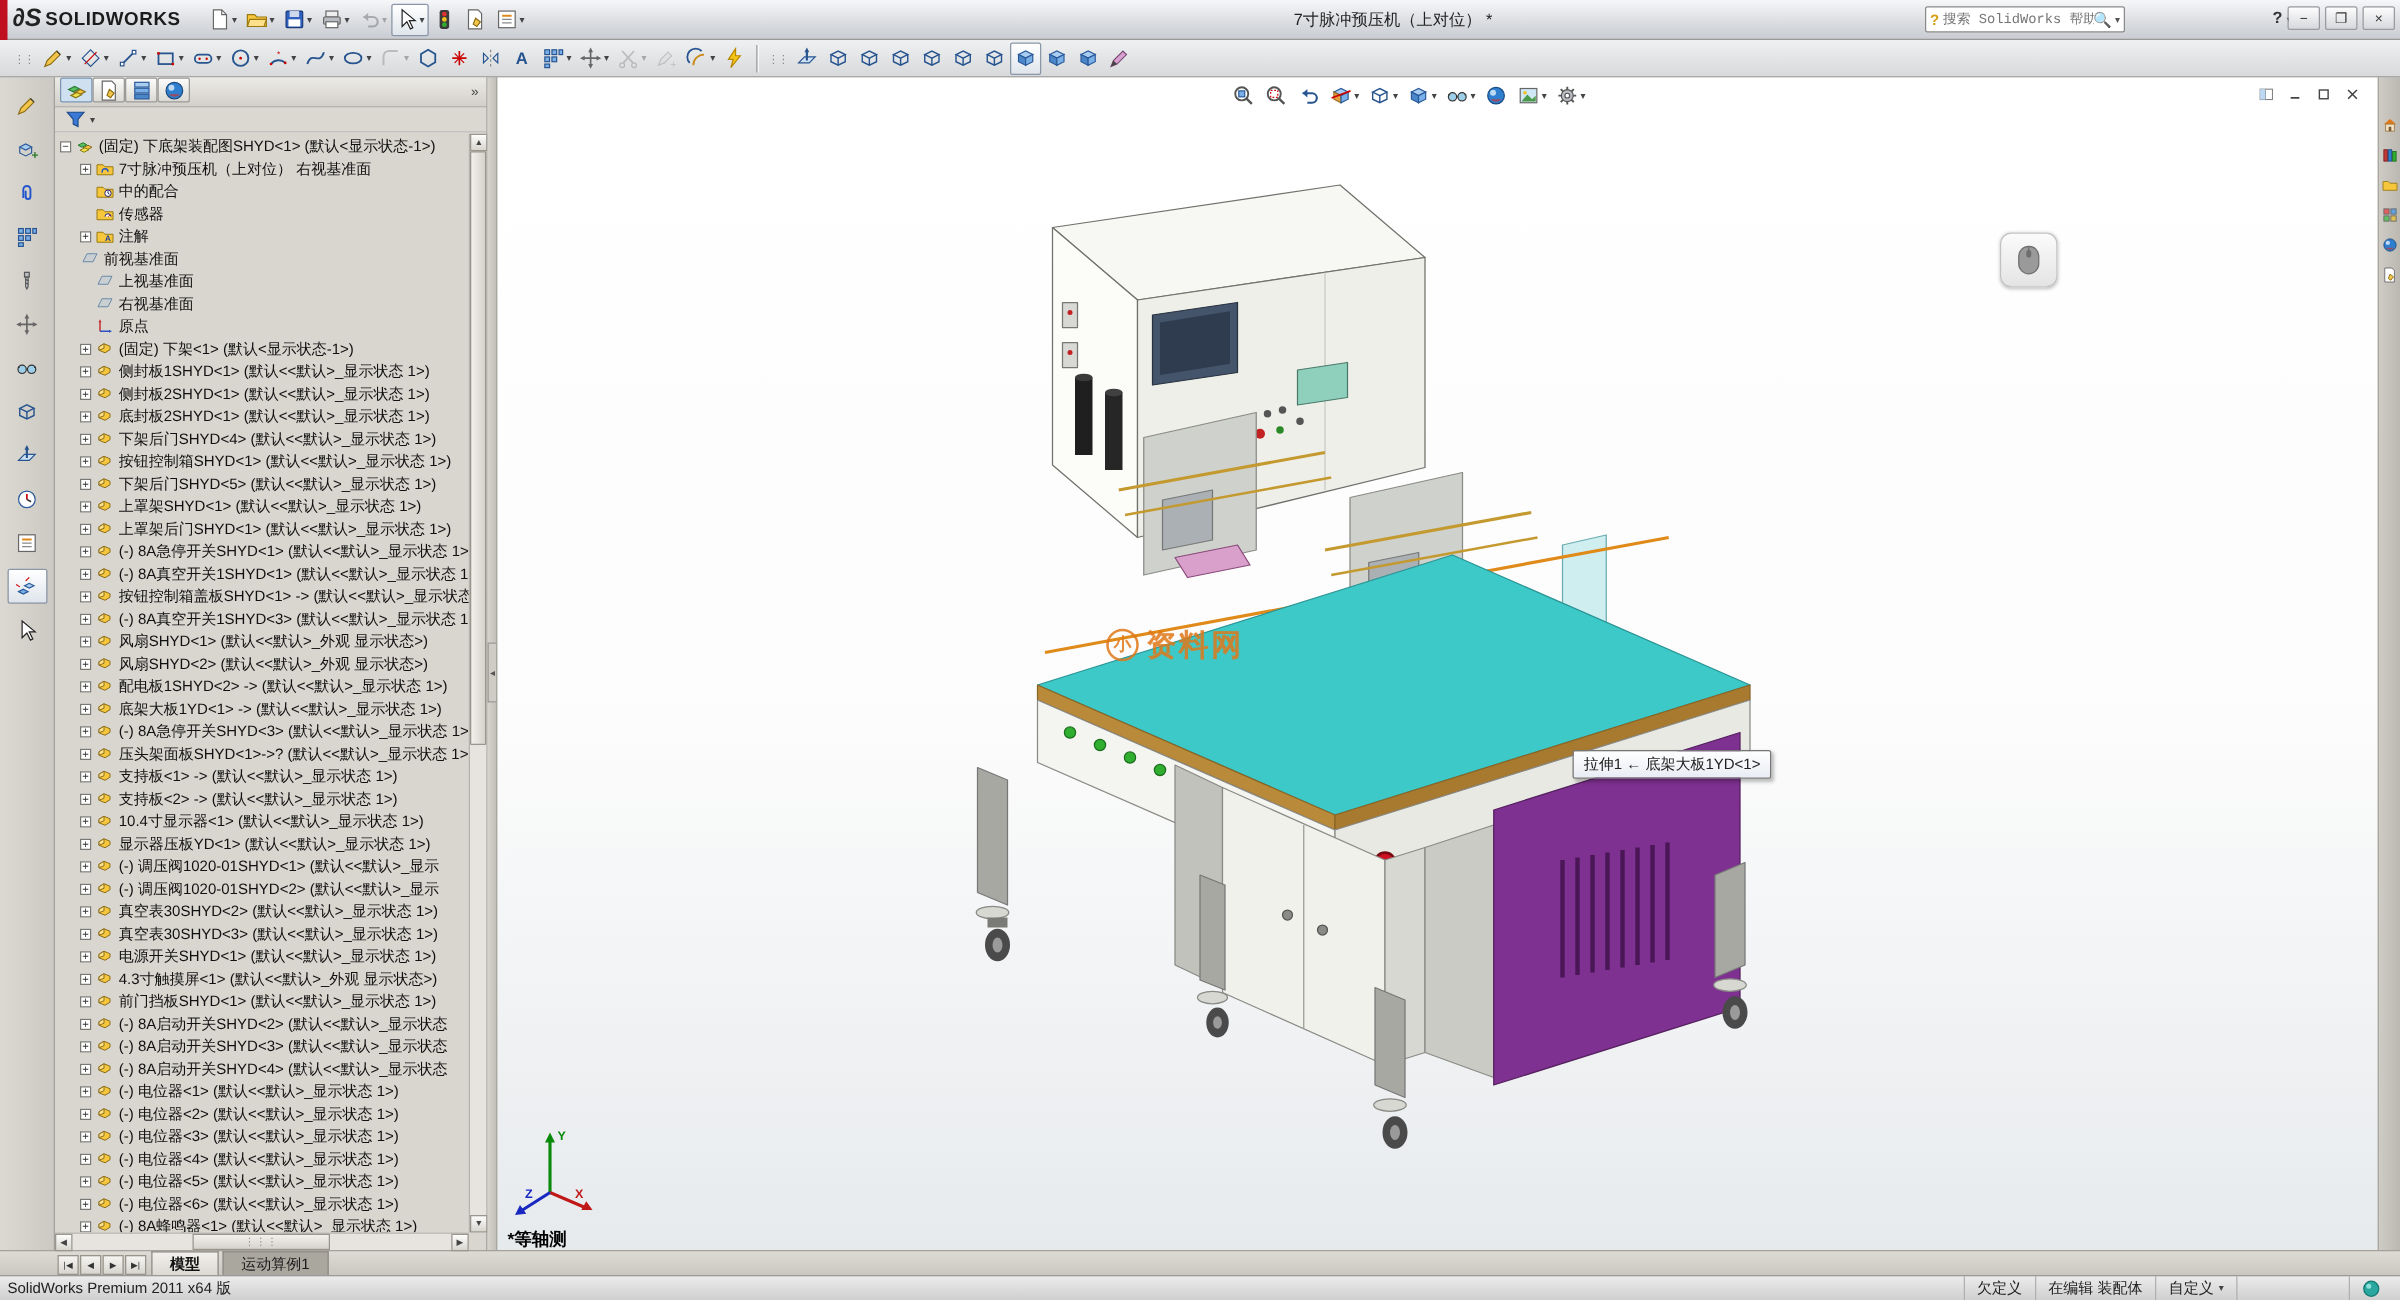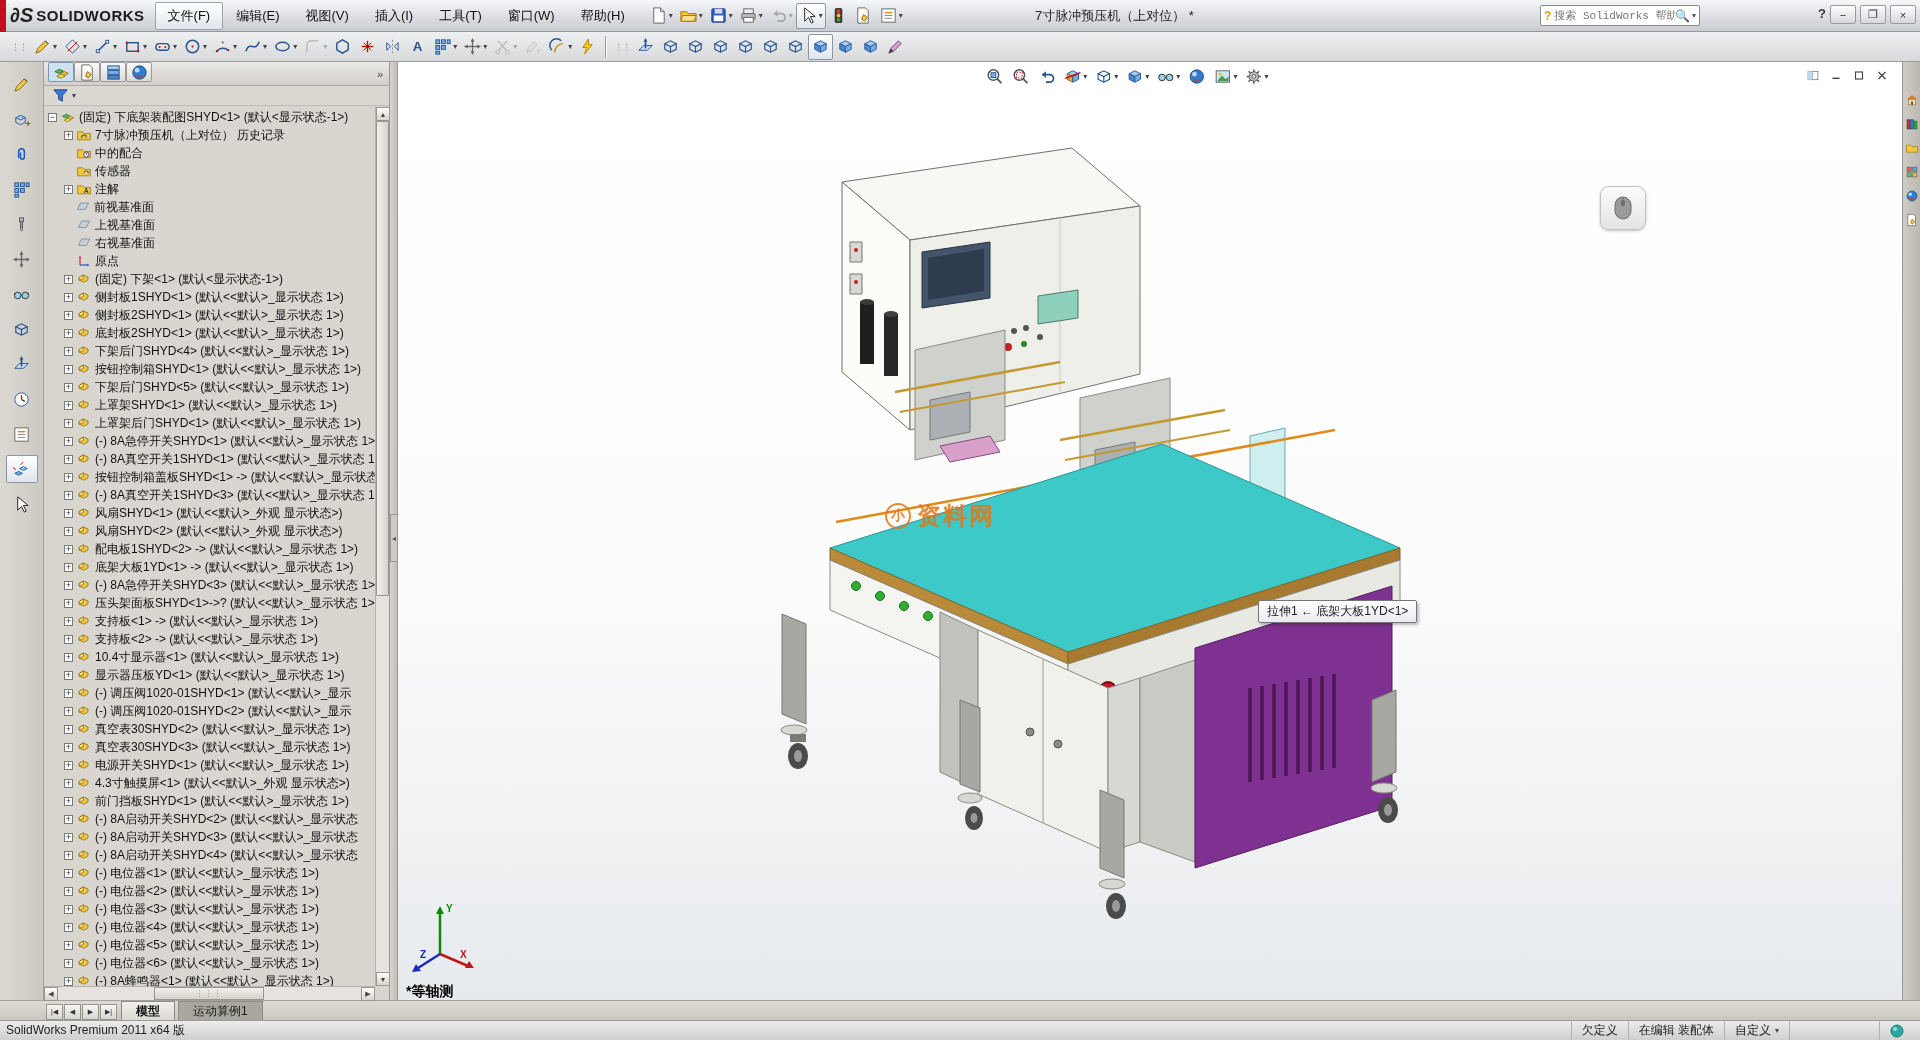--- a/index.html
+++ b/index.html
@@ -106,29 +106,20 @@
 </style>
 </head>
 <body>
 
 <div id="titlebar">
   <div id="logo">
     <div class="redbar"></div>
     <span class="sw-glyph">∂S</span>
     <span class="sw-text">SOLIDWORKS</span>
   </div>
-  <div id="menubar">
-      <span class="menu-item first">文件(F)</span>
-      <span class="menu-item">编辑(E)</span>
-      <span class="menu-item">视图(V)</span>
-      <span class="menu-item">插入(I)</span>
-      <span class="menu-item">工具(T)</span>
-      <span class="menu-item">窗口(W)</span>
-      <span class="menu-item">帮助(H)</span>
-    </div>
   <div id="qa-toolbar">
       <span class="tbtn">
         <svg viewBox="0 0 20 20">
           <path d="M5,2 h7 l4,4 v12 h-11 z" fill="#fff" stroke="#666"></path>
           <path d="M12,2 v4 h4" fill="none" stroke="#666"></path>
         </svg>
         <span class="dd">▾</span>
       </span>
       <span class="tbtn">
         <svg viewBox="0 0 20 20">
@@ -569,21 +560,21 @@
               <polygon points="5,14 10,11.5 14,13.5 9,16" fill="#f0e04a" stroke="#8a7a1a"></polygon>
             </svg></span>
           <span class="tlabel">(固定) 下底架装配图SHYD&lt;1&gt; (默认&lt;显示状态-1&gt;)</span>
         </div>
         <div class="trow" style="padding-left: 20px;">
           <span class="exp">+</span>
           <span class="ticon"><svg viewBox="0 0 20 20">
               <polygon points="2,6 8,6 10,8 18,8 18,16 2,16" fill="#f6c73c" stroke="#9a7a10"></polygon>
               <path d="M7,14 q0,-4 3,-4 q3,0 3,3" fill="none" stroke="#2255cc" stroke-width="1.4"></path>
             </svg></span>
-          <span class="tlabel">7寸脉冲预压机（上对位） 历史记录</span>
+          <span class="tlabel">7寸脉冲预压机（上对位） 右视基准面</span>
         </div>
         <div class="trow" style="padding-left: 20px;">
           <span class="expsp"></span>
           <span class="ticon"><svg viewBox="0 0 20 20">
               <polygon points="2,6 8,6 10,8 18,8 18,16 2,16" fill="#f6c73c" stroke="#9a7a10"></polygon>
               <circle cx="13" cy="12" r="3.2" fill="#fff" stroke="#226"></circle>
               <line x1="13" y1="12" x2="13" y2="10" stroke="#226"></line>
               <line x1="13" y1="12" x2="14.5" y2="13" stroke="#226"></line>
             </svg></span>
           <span class="tlabel">中的配合</span>
@@ -598,21 +589,21 @@
           <span class="tlabel">传感器</span>
         </div>
         <div class="trow" style="padding-left: 20px;">
           <span class="exp">+</span>
           <span class="ticon"><svg viewBox="0 0 20 20">
               <polygon points="2,6 8,6 10,8 18,8 18,16 2,16" fill="#f6c73c" stroke="#9a7a10"></polygon>
               <text x="13" y="15" font-size="8" text-anchor="middle" fill="#1a3aa0" font-weight="bold">A</text>
             </svg></span>
           <span class="tlabel">注解</span>
         </div>
-        <div class="trow" style="padding-left: 19px;">
+        <div class="trow" style="padding-left: 8px;">
           <span class="expsp"></span>
           <span class="ticon"><svg viewBox="0 0 20 20">
               <polygon points="3,13 7,5 17,5 13,13" fill="rgba(160,190,215,.25)" stroke="#6a8aa8"></polygon>
             </svg></span>
           <span class="tlabel">前视基准面</span>
         </div>
         <div class="trow" style="padding-left: 20px;">
           <span class="expsp"></span>
           <span class="ticon"><svg viewBox="0 0 20 20">
               <polygon points="3,13 7,5 17,5 13,13" fill="rgba(160,190,215,.25)" stroke="#6a8aa8"></polygon>

